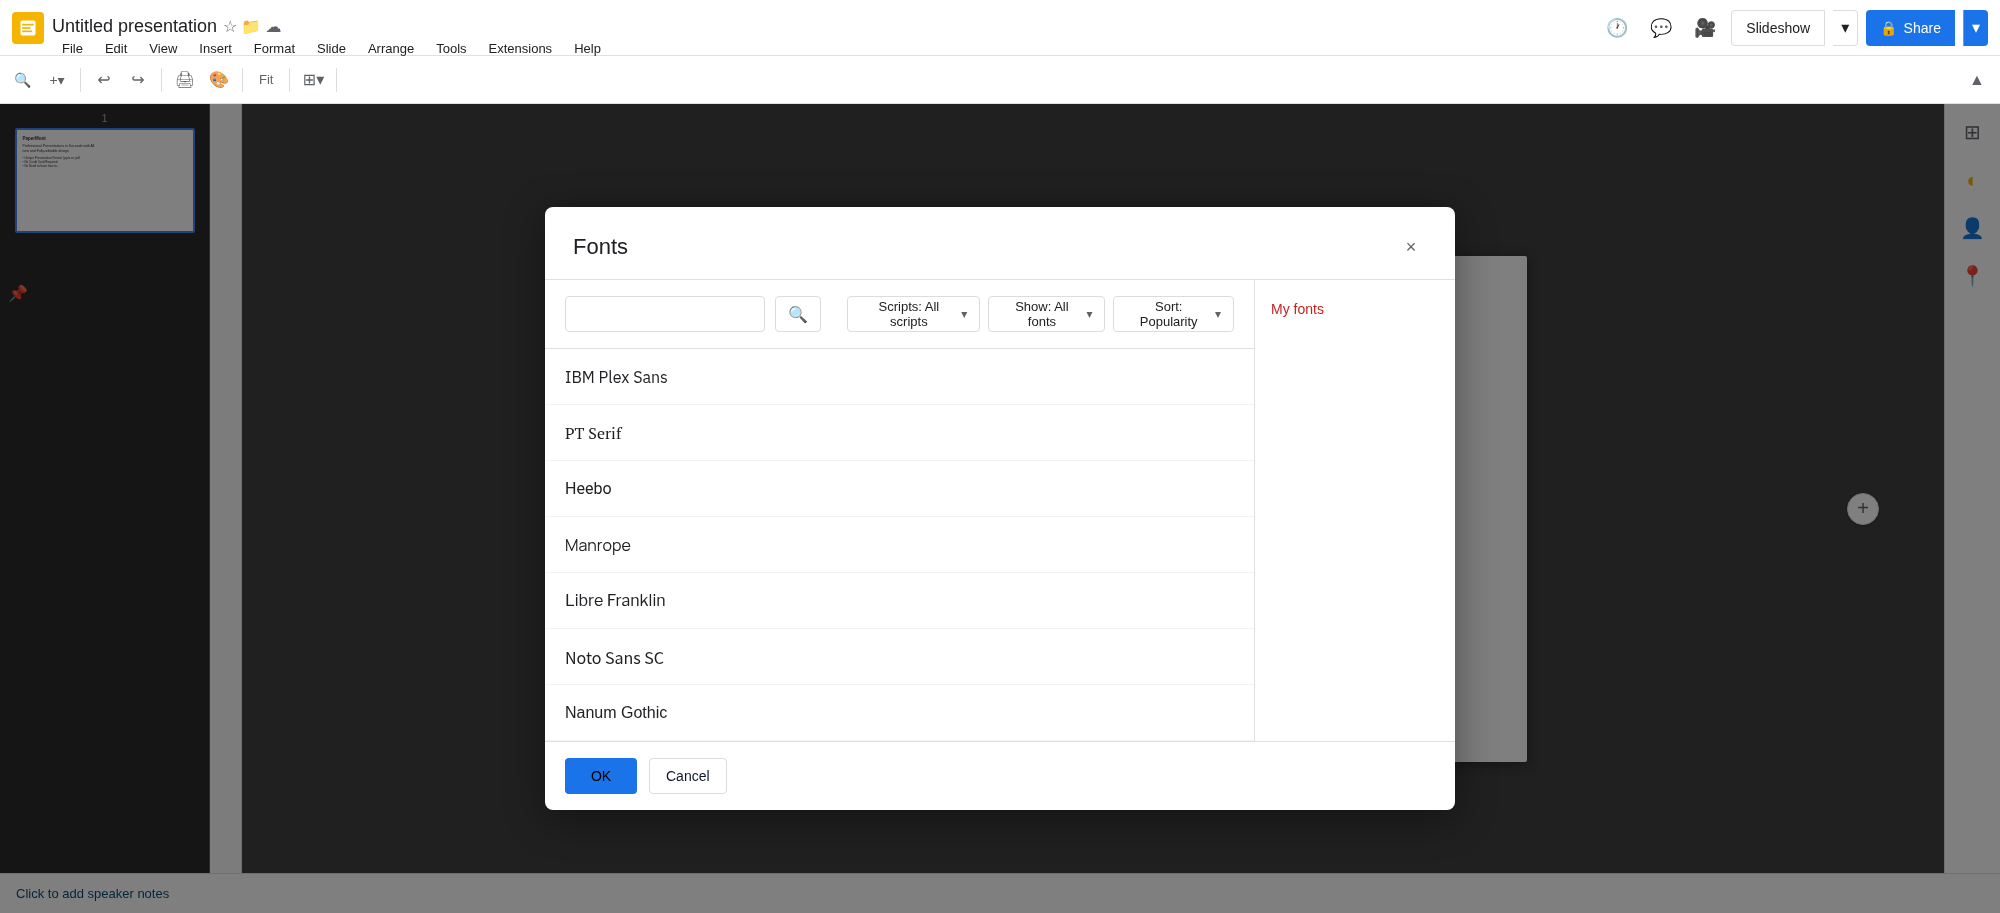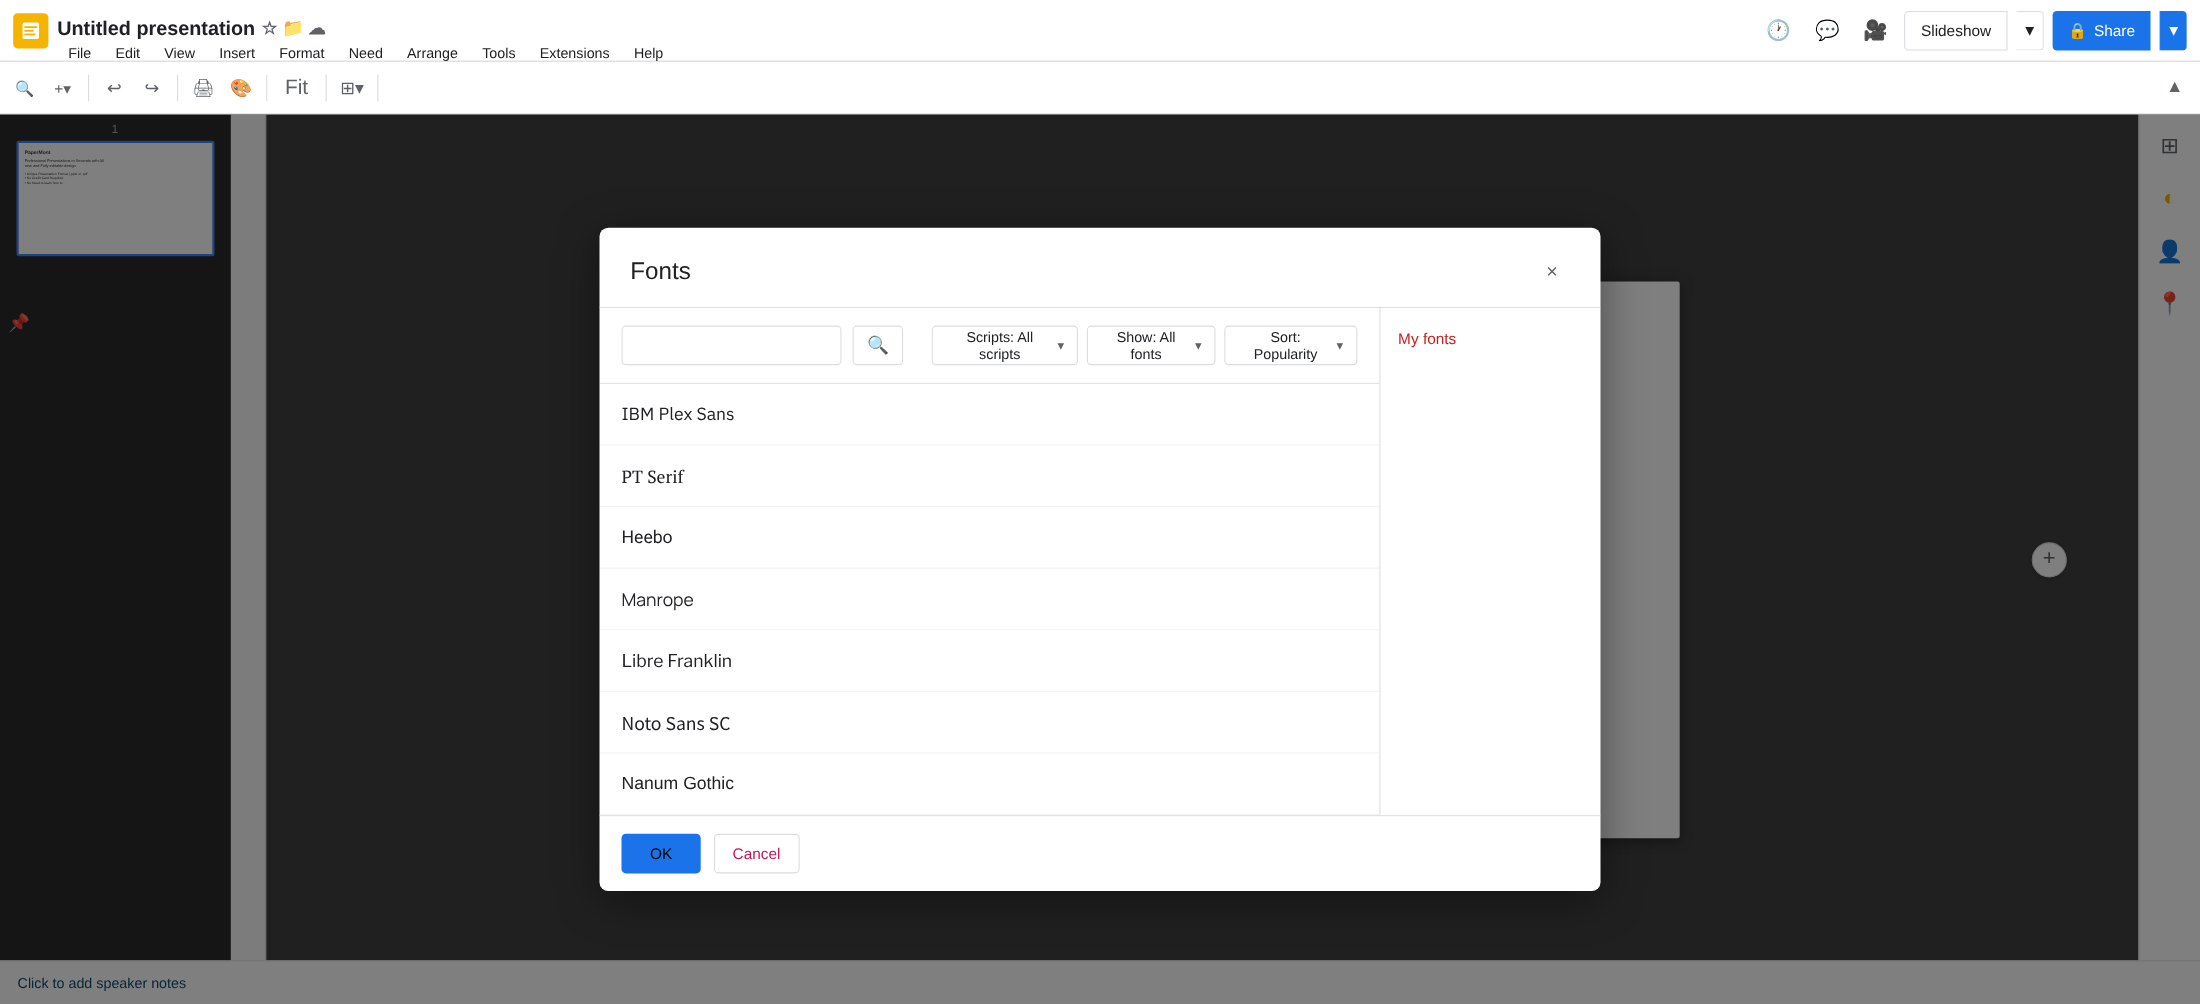--- a/index.html
+++ b/index.html
@@ -28,21 +28,21 @@
     .app-icon {
       width: 32px; height: 32px;
       background: #F4B400;
       border-radius: 4px;
       flex-shrink: 0;
       display: flex; align-items: center; justify-content: center;
     }
     .app-icon svg { width: 20px; height: 20px; }
     .title-section { display: flex; flex-direction: column; margin-right: 8px; }
     .doc-title {
-      font-size: 18px; font-weight: 700; color: #202124;
+      font-size: 18px; font-weight: 400; color: #202124;
       display: flex; align-items: center; gap: 6px; margin-top: 20px;
     }
     .doc-title-icons { display: flex; gap: 4px; align-items: center; }
     .menu-bar {
       display: flex; gap: 2px; font-size: 13px; color: #202124;
     }
     .menu-item {
       padding: 4px 10px; cursor: pointer; border-radius: 4px;
     }
     .top-bar-right {
@@ -328,21 +328,21 @@
       border-radius: 4px;
       font-size: 14px;
       font-weight: 500;
       cursor: pointer;
       padding: 0 20px;
     }
     .btn-cancel {
       height: 36px;
       min-width: 72px;
       background: #fff;
-      color: #be185d;
+      color: #0f172a;
       border: 1px solid #dadce0;
       border-radius: 4px;
       font-size: 14px;
       cursor: pointer;
       padding: 0 16px;
     }
 
     
     .bottom-bar {
       position: absolute;
@@ -379,21 +379,21 @@
         <span style="font-size:16px;color:#5f6368;cursor:pointer;">📁</span>
         <span style="font-size:16px;color:#5f6368;cursor:pointer;">☁</span>
       </div>
     </div>
     <div class="menu-bar">
       <span class="menu-item">File</span>
       <span class="menu-item">Edit</span>
       <span class="menu-item">View</span>
       <span class="menu-item">Insert</span>
       <span class="menu-item">Format</span>
-      <span class="menu-item">Need</span>
+      <span class="menu-item">Slide</span>
       <span class="menu-item">Arrange</span>
       <span class="menu-item">Tools</span>
       <span class="menu-item">Extensions</span>
       <span class="menu-item">Help</span>
     </div>
   </div>
   <div class="top-bar-right">
     <div class="icon-btn">🕐</div>
     <div class="icon-btn">💬</div>
     <div class="icon-btn">🎥</div>
@@ -410,21 +410,21 @@
 <div class="toolbar">
   <div class="tb-icon" style="font-size:14px;">🔍</div>
   <div class="tb-icon" style="font-size:14px;">+▾</div>
   <div class="tb-divider"></div>
   <div class="tb-icon">↩</div>
   <div class="tb-icon">↪</div>
   <div class="tb-divider"></div>
   <div class="tb-icon">🖨</div>
   <div class="tb-icon">🎨</div>
   <div class="tb-divider"></div>
-  <div class="tb-icon" style="width:auto;padding:0 8px;font-size:19px;">Fit</div>
+  <div class="tb-icon" style="width:auto;padding:0 8px;font-size:13px;">Fit</div>
   <div class="tb-divider"></div>
   <div class="tb-icon" style="font-size:16px;">⊞▾</div>
   <div class="tb-divider"></div>
 
   <div style="flex:1"></div>
   <div class="tb-icon">▲</div>
 </div>
 
 <div class="main-area">
 

